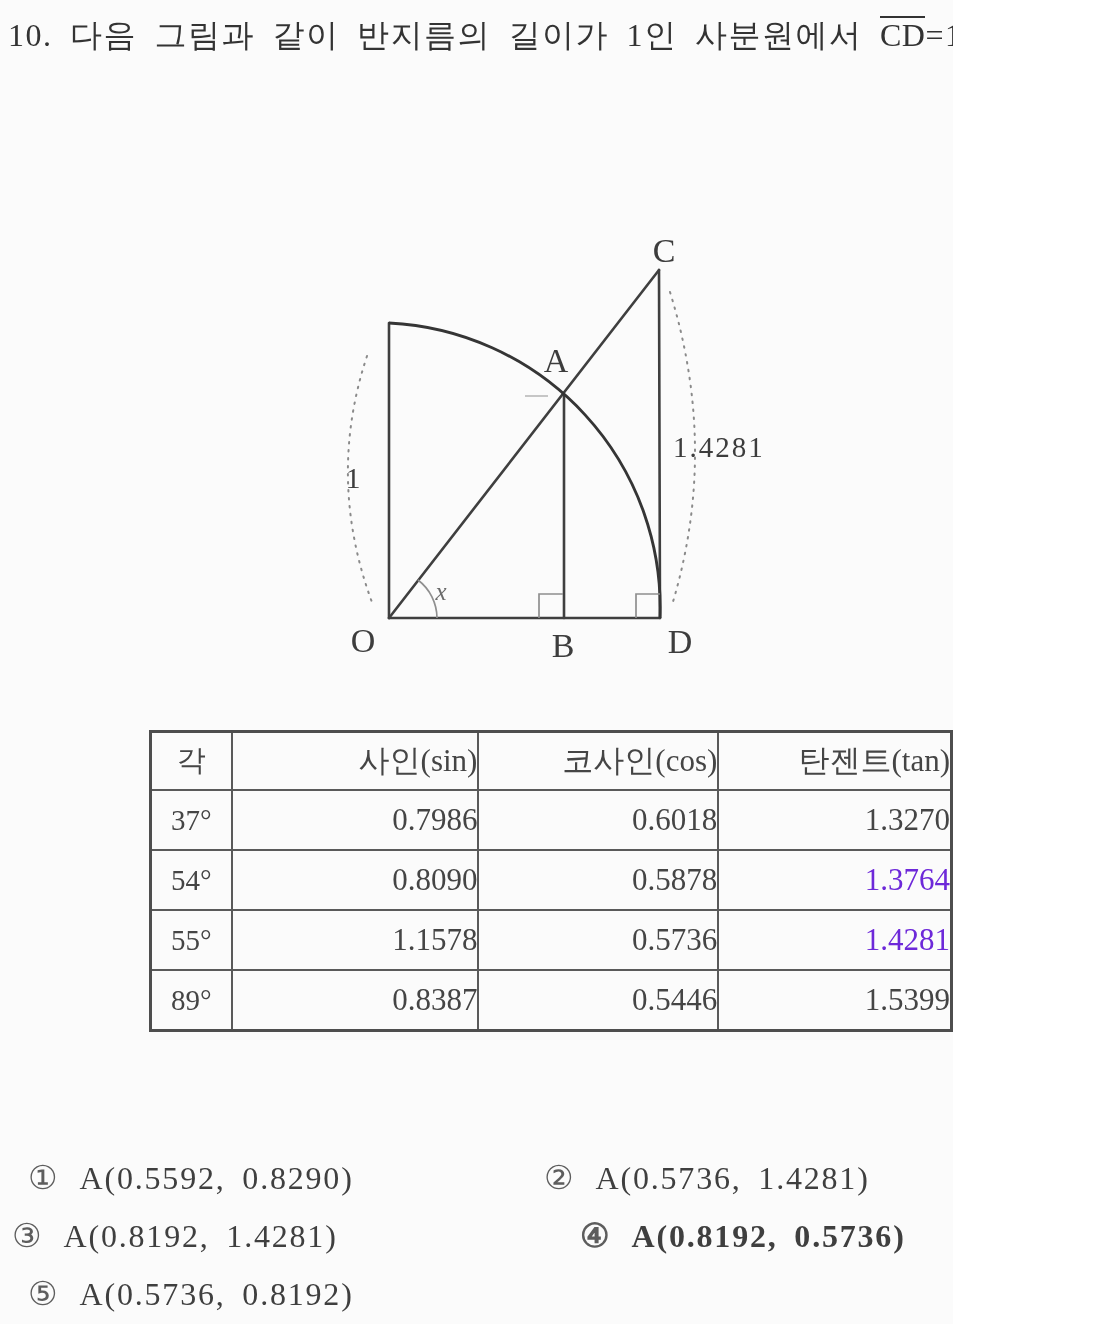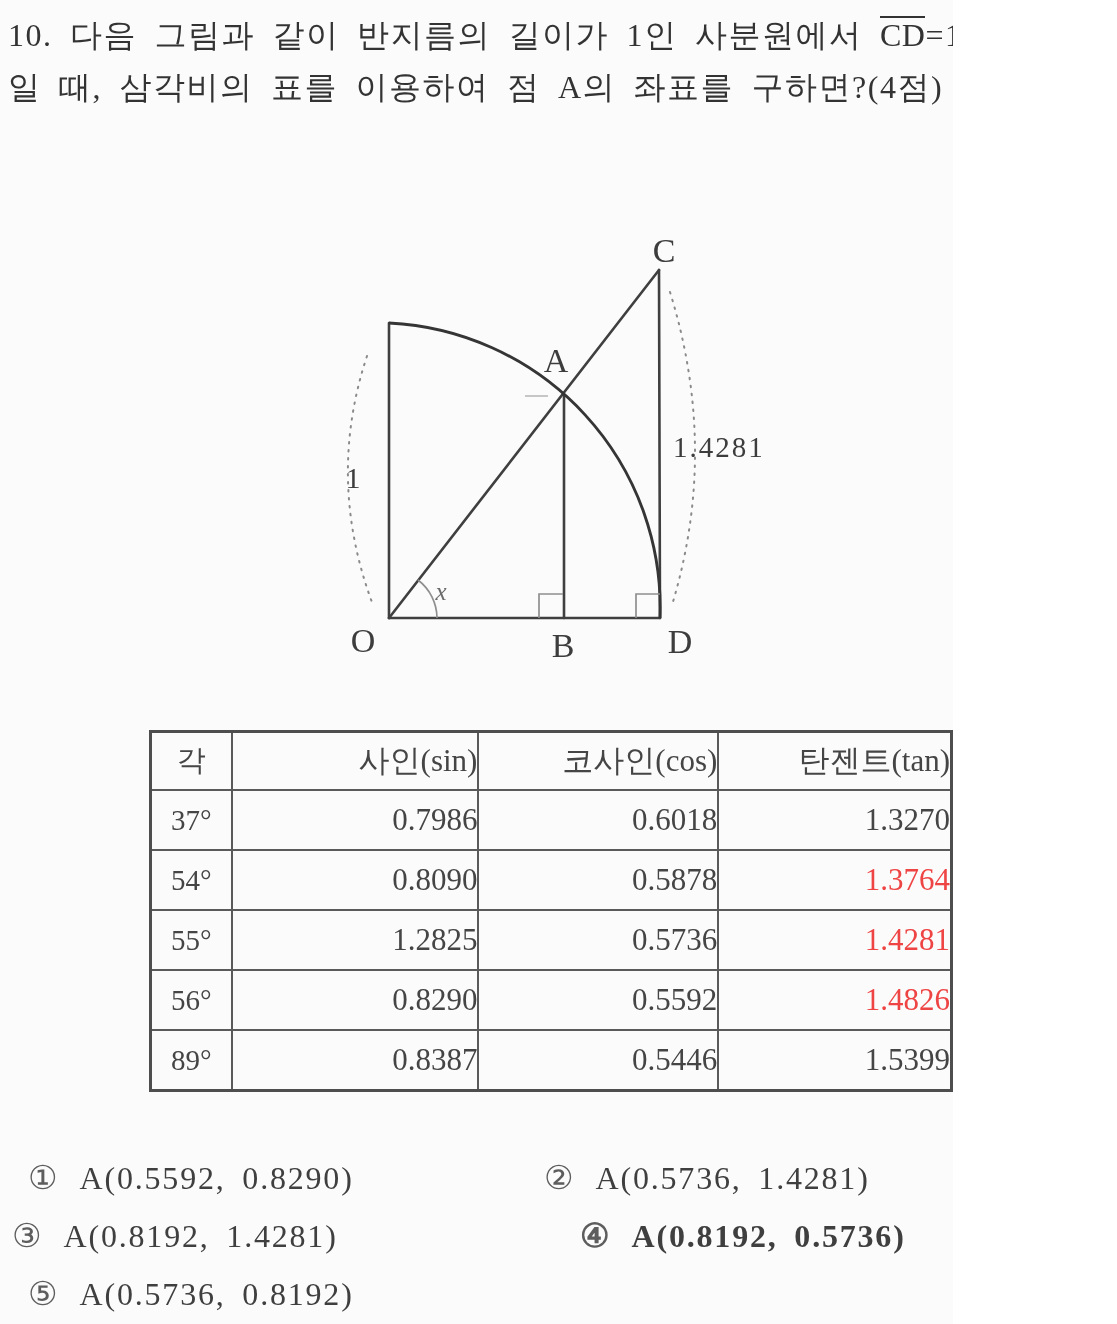--- a/index.html
+++ b/index.html
@@ -71,21 +71,21 @@
   }
   .trig-table th, .trig-table td {
     border: 2px solid #5a5a5a;
     font-weight: normal;
     padding: 0;
   }
   .trig-table th { height: 56px; }
   .trig-table td { height: 58px; }
   .col-angle { text-align: center; font-size: 29px; }
   .col-val   { text-align: right; padding-left: 19px !important; }
-  .tan-cell  { color: #ef4444; }
+  .tan-cell  { color: #6d28d9; }
 
   
   .choice {
     position: absolute;
     white-space: nowrap;
     font-size: 32px;
     color: #3f3f3f;
   }
   .choice .marker {
     display: inline-block;
@@ -114,23 +114,20 @@
 </style>
 </head>
 <body>
 
 <div class="page">
 
   <div class="title-line title-line1">
     <span>10. 다음 그림과 같이 반지름의 길이가 1인 사분원에서</span>
     <span> </span>
     <span class="cd-overline">CD</span><span>=1.4281</span>
-  </div>
-  <div class="title-line title-line2">
-    <span>일 때, 삼각비의 표를 이용하여 점 A의 좌표를 구하면?(4점)</span>
   </div>
 
   <svg class="figure-svg" viewBox="340 225 460 450">
 
     <path class="fig-dotted" d="M 367 356 Q 326 480 373 605"></path>
     <path class="fig-dotted" d="M 670 292 Q 719 450 672 605"></path>
 
     <line class="fig-line" x1="389" y1="618" x2="389" y2="323"></line>
     <line class="fig-line" x1="389" y1="618" x2="660" y2="618"></line>
     <line class="fig-line" x1="660" y1="618" x2="659" y2="270"></line>
@@ -177,29 +174,23 @@
         <td class="col-val">1.3270</td>
       </tr>
       <tr>
         <td class="col-angle">54°</td>
         <td class="col-val">0.8090</td>
         <td class="col-val">0.5878</td>
         <td class="col-val tan-cell">1.3764</td>
       </tr>
       <tr>
         <td class="col-angle">55°</td>
-        <td class="col-val">1.2825</td>
+        <td class="col-val">1.1578</td>
         <td class="col-val">0.5736</td>
         <td class="col-val tan-cell">1.4281</td>
-      </tr>
-      <tr>
-        <td class="col-angle">56°</td>
-        <td class="col-val">0.8290</td>
-        <td class="col-val">0.5592</td>
-        <td class="col-val tan-cell">1.4826</td>
       </tr>
       <tr>
         <td class="col-angle">89°</td>
         <td class="col-val">0.8387</td>
         <td class="col-val">0.5446</td>
         <td class="col-val">1.5399</td>
       </tr>
     </tbody>
   </table>
 

